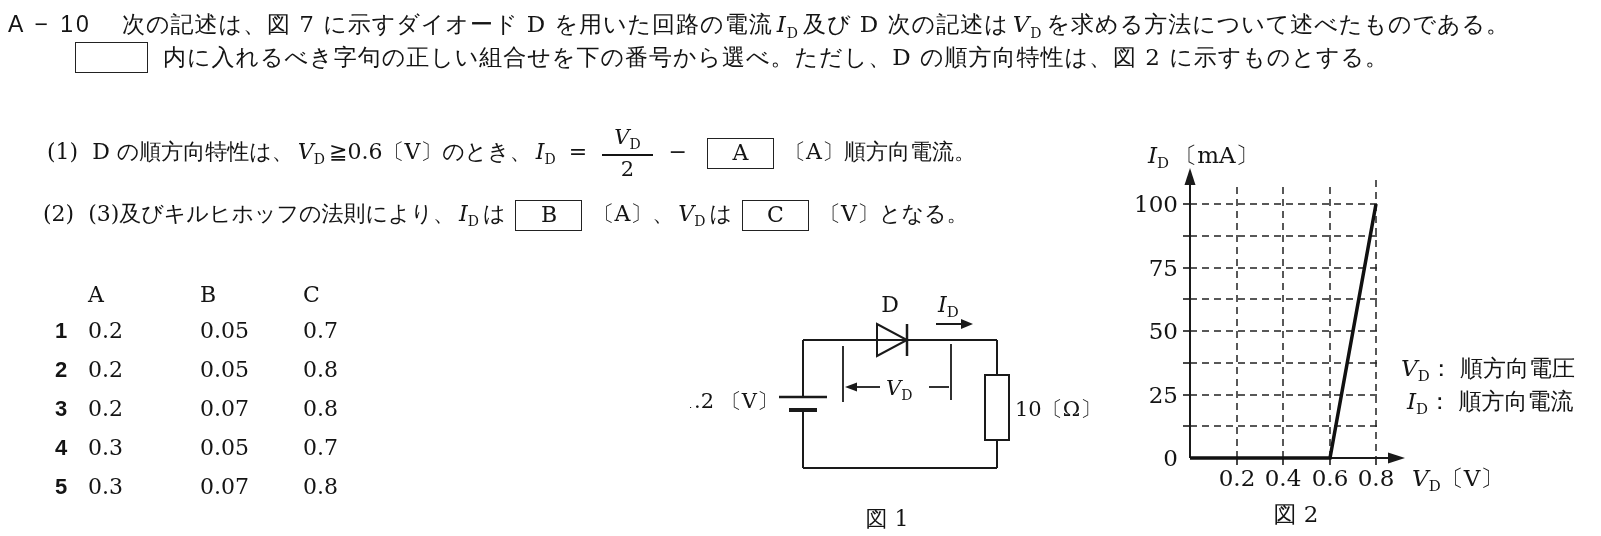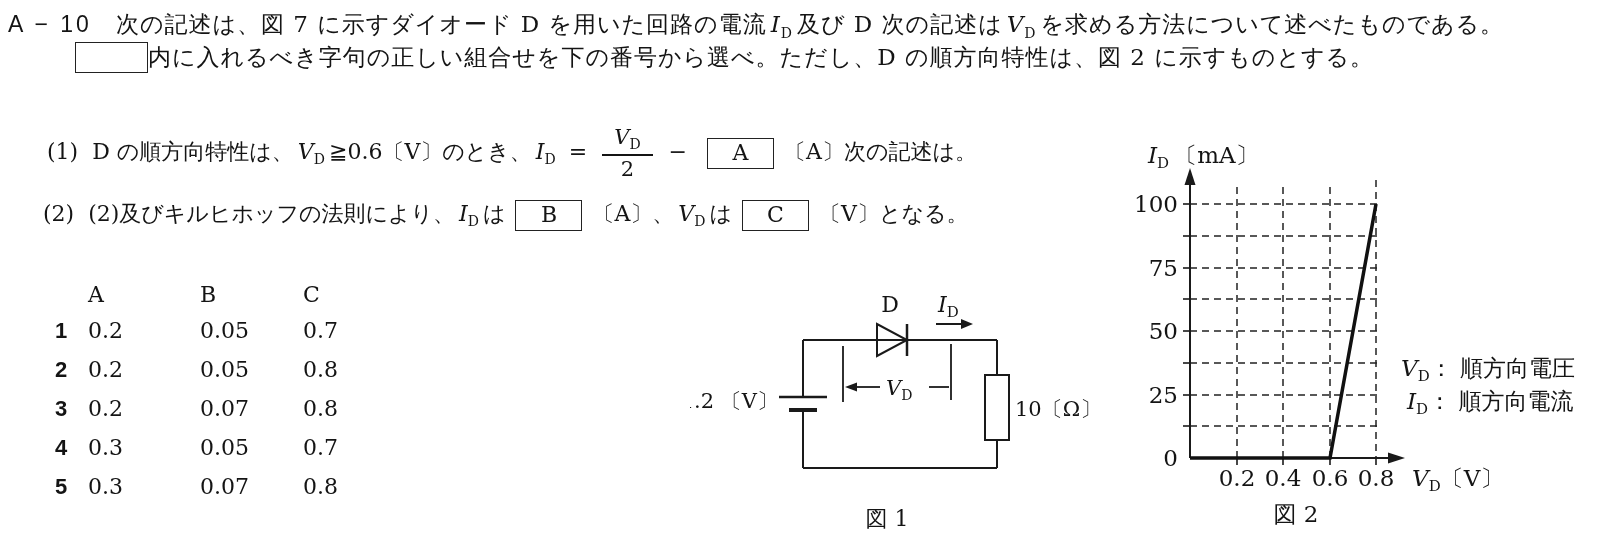--- a/index.html
+++ b/index.html
@@ -5,24 +5,24 @@
   * { margin:0; padding:0; box-sizing:border-box; }
   html,body { background:#ffffff; }
   body {
     position:relative; width:1601px; height:536px; overflow:hidden;
     font-family:"DejaVu Serif", serif; color:#141414;
   }
   .abs { position:absolute; }
 
   
   .line1 { left:8px; top:8px; width:1592px; font-size:23px; line-height:32px; letter-spacing:1px; white-space:nowrap; }
-  .qnum { font-family:"Liberation Sans", sans-serif; font-size:23px; letter-spacing:3px; margin-right:24px; }
+  .qnum { font-family:"Liberation Sans", sans-serif; font-size:23px; letter-spacing:3px; margin-right:30px; }
   .line2 { left:75px; top:42px; display:flex; align-items:center; font-size:23px; letter-spacing:1px; white-space:nowrap; }
   .blankbox { display:inline-block; width:73px; height:31px; border:1.7px solid #222; background:#fff; }
-  .line2 > span:last-child { }
+  .line2 > span:last-child { margin-left:15px; }
 
   
   .mvar { margin:0 4px; white-space:nowrap; }
   .mvar i { font-style:italic; }
   .mvar sub { font-size:14px; }
   .eq { margin:0 9px; }
   .frac { display:inline-flex; flex-direction:column; align-items:center; vertical-align:middle; margin:0 6px; font-size:21px; line-height:1.15; }
   .fnum { border-bottom:2px solid #141414; padding:0 8px 2px 8px; }
   .fden { padding-top:1px; }
   .minus { margin:0 10px; }
@@ -55,25 +55,25 @@
 
 <div class="abs line2">
   <span class="blankbox"></span>
   <span>内に入れるべき字句の正しい組合せを下の番号から選べ。ただし、D の順方向特性は、図 2 に示すものとする。</span>
 </div>
 
 <div class="abs item item-1">
   <span class="marker">(1)</span><span>D の順方向特性は、</span><span class="mvar"><i>V</i><sub>D</sub></span><span>≧0.6〔V〕のとき、</span><span class="mvar"><i>I</i><sub>D</sub></span><span class="eq">=</span><span class="frac">
       <span class="fnum"><span class="mvar"><i>V</i><sub>D</sub></span></span>
       <span class="fden">2</span>
-    </span><span class="minus">−</span><span class="box">A</span><span>〔A〕次の記述は。</span>
+    </span><span class="minus">−</span><span class="box">A</span><span>〔A〕順方向電流。</span>
 </div>
 
 <div class="abs item item-2">
-  <span class="marker">(2)</span><span>(2)及びキルヒホッフの法則により、</span><span class="mvar"><i>I</i><sub>D</sub></span><span>は</span><span class="box">B</span><span>〔A〕、</span><span class="mvar"><i>V</i><sub>D</sub></span><span>は</span><span class="box">C</span><span>〔V〕となる。</span>
+  <span class="marker">(2)</span><span>(3)及びキルヒホッフの法則により、</span><span class="mvar"><i>I</i><sub>D</sub></span><span>は</span><span class="box">B</span><span>〔A〕、</span><span class="mvar"><i>V</i><sub>D</sub></span><span>は</span><span class="box">C</span><span>〔V〕となる。</span>
 </div>
 
 <div class="abs atable">
   <div class="trow thead">
     <span class="tnum"></span>
     <span>A</span>
     <span>B</span>
     <span>C</span>
   </div>
   <div class="trow">

